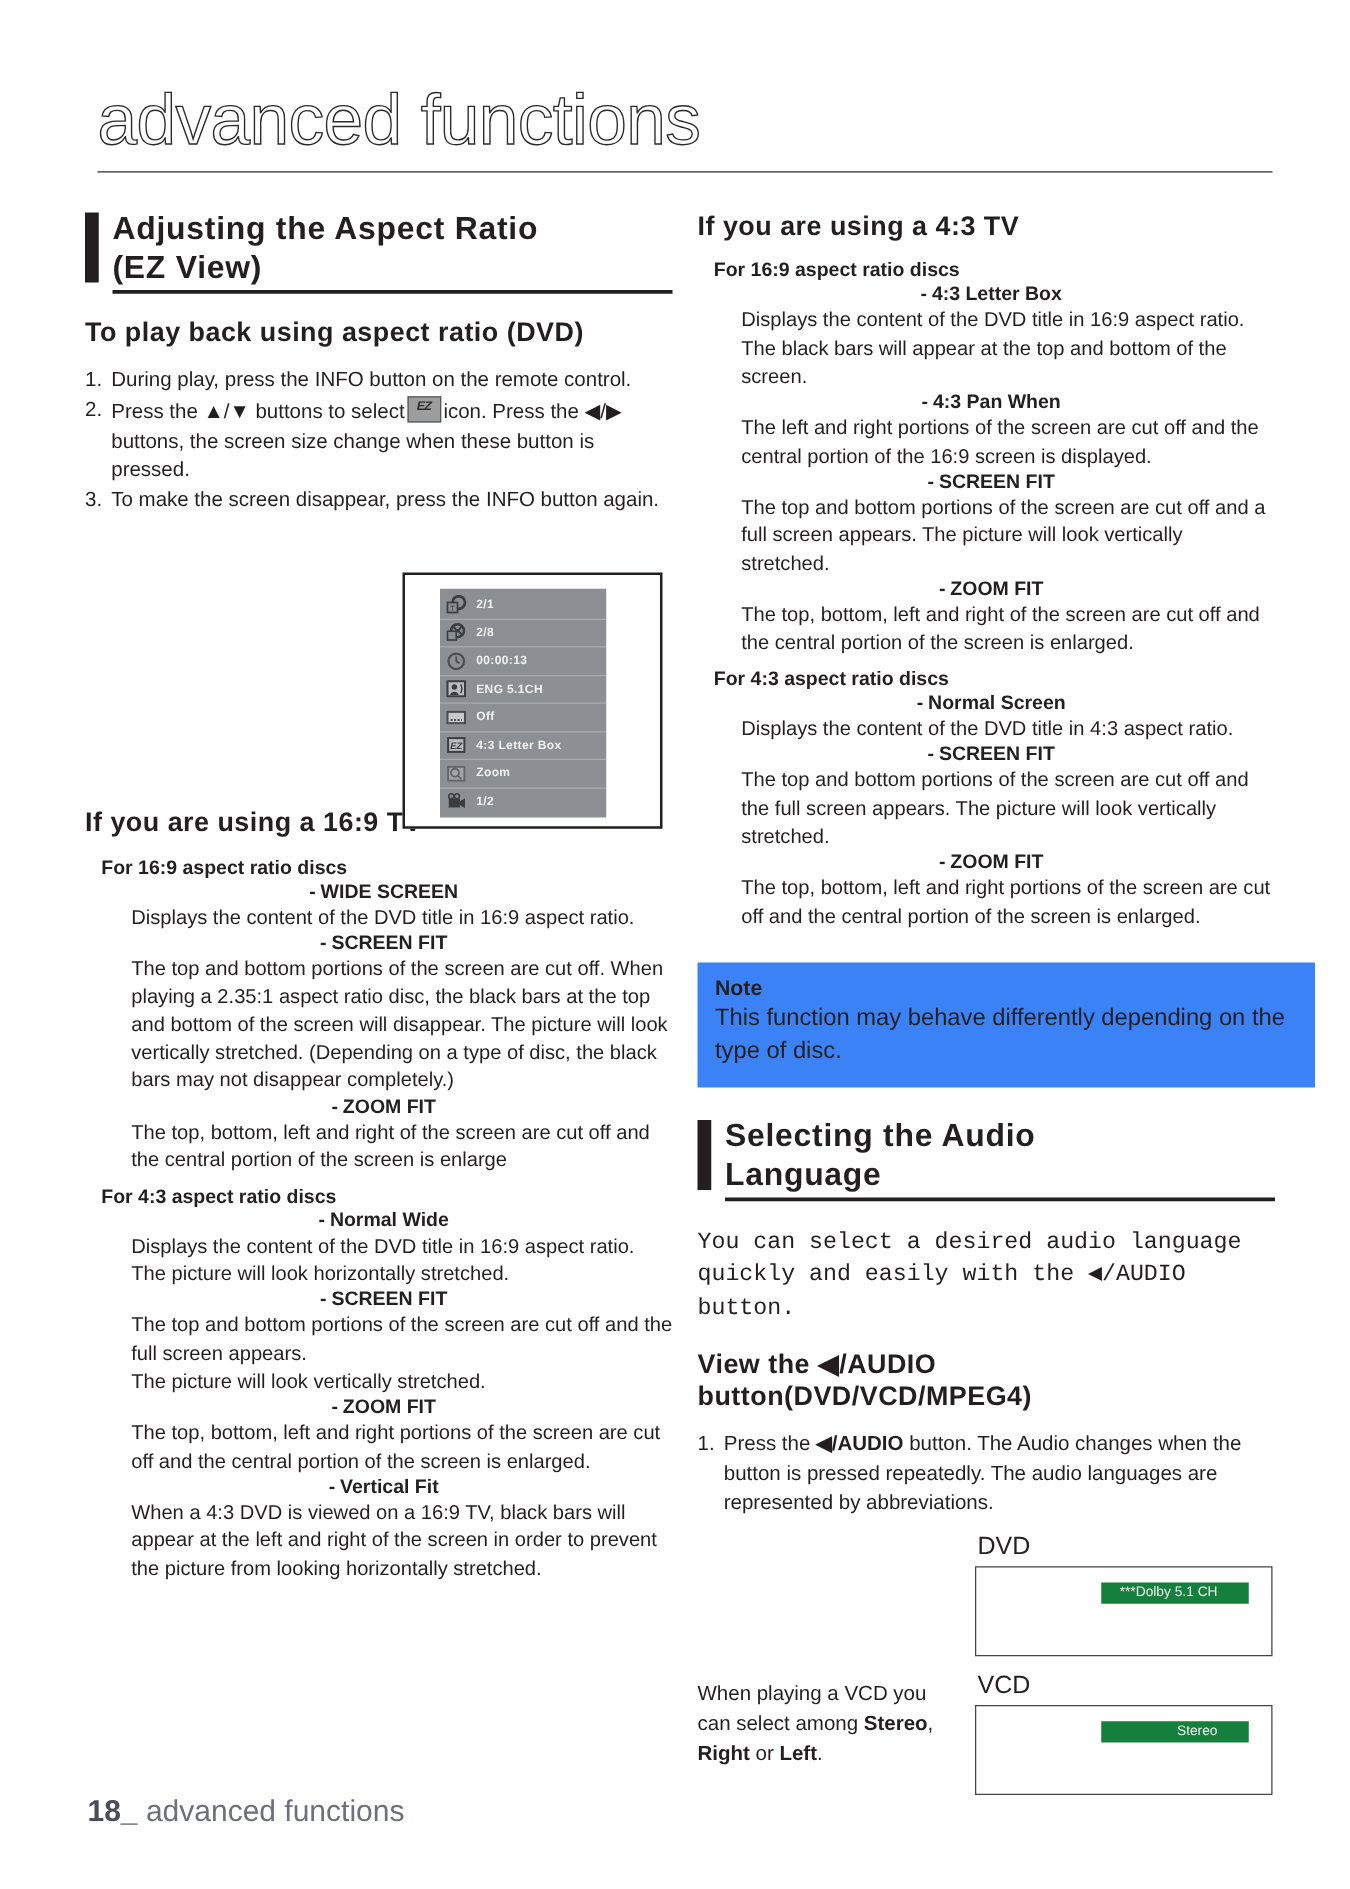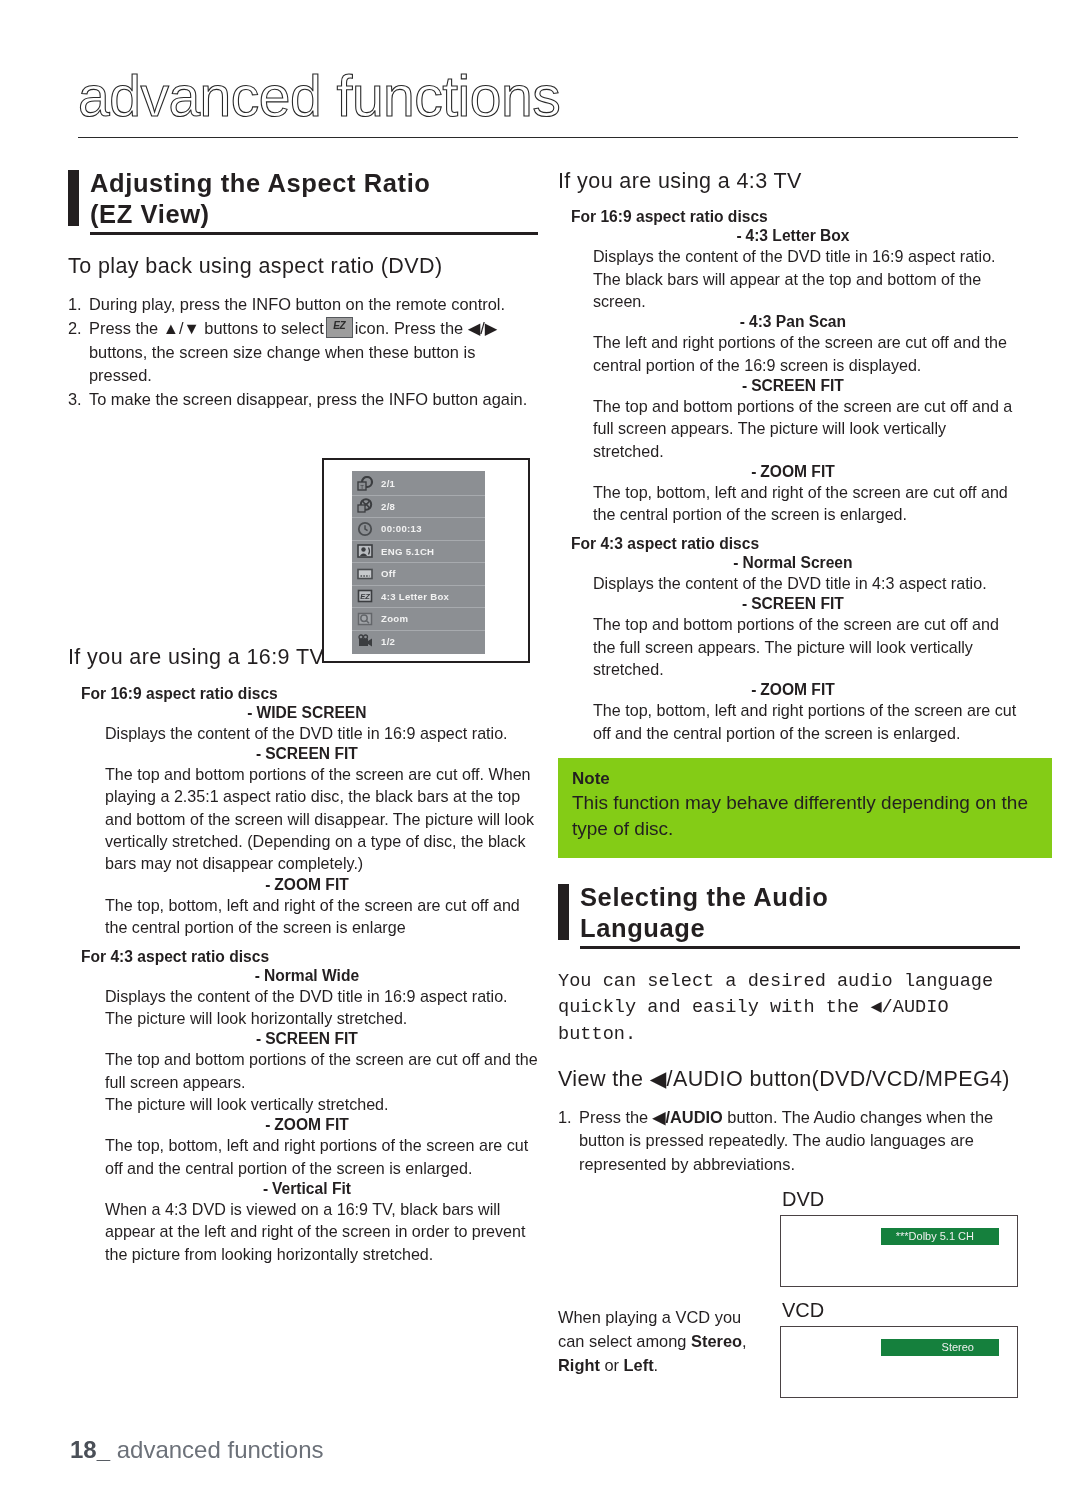--- a/index.html
+++ b/index.html
@@ -44,21 +44,21 @@
     font-size:25.5px; font-weight:bold; letter-spacing:0.6px;
     line-height:1.22; color:#231f20;
   }
   .sec-head .rule {
     margin-top:2px; height:2.5px; background:#231f20;
   }
 
   
   h3.sub {
     margin:18px 0 14px 0; padding:0;
-    font-size:21.5px; font-weight:normal; letter-spacing:0.4px;
+    font-size:21.5px; font-weight:bold; letter-spacing:0.4px;
     line-height:1.22; color:#231f20;
   }
   h3.sub.tight { margin-top:10px; }
 
   
   .p { font-size:16.4px; line-height:1.40; color:#231f20; margin:0;font-family:Liberation Mono, monospace; }
 
   ol.steps { margin:0; padding:0; list-style:none; }
   ol.steps li {
     font-size:16.4px; line-height:1.42; color:#231f20;
@@ -117,22 +117,22 @@
     position:relative;
   }
   .osd-ico svg { display:block; }
   .osd-txt {
     font-size:9.6px; font-weight:bold; color:#f2f2f2;
     letter-spacing:0.3px; white-space:nowrap;
   }
 
   
   .note {
-    background:#84cc16; color:#231f20;
-    padding:11px 14px 16px 14px; margin-top:14px;
+    background:#3b82f6; color:#231f20;
+    padding:11px 14px 16px 14px; margin-top:26px;
     width:494px; box-sizing:border-box;
   }
   .note .note-t { font-size:17px; font-weight:bold; margin-bottom:1px; }
   .note .note-b { font-size:19px; line-height:1.37; }
 
   
   .screens { position:relative; margin-top:12px; height:215px;text-decoration:underline; }
   .scr-label { font-size:20px; color:#231f20; margin:0 0 4px 2px; }
   .scr-box {
     border:1.6px solid #4a4244; background:#ffffff;
@@ -314,21 +314,21 @@
   </div>
 
   <div class="col-right">
 
     <h3 class="sub" style="margin-top:0">If you are using a 4:3 TV</h3>
 
     <div class="grp">
       <div class="grp-title">For 16:9 aspect ratio discs</div>
       <div class="term"><span class="dash">-</span><span>4:3 Letter Box</span></div>
       <div class="desc">Displays the content of the DVD title in 16:9 aspect ratio. The  black bars will appear at the top and bottom of the screen.</div>
-      <div class="term"><span class="dash">-</span><span>4:3 Pan Scan</span></div>
+      <div class="term"><span class="dash">-</span><span>4:3 Pan When</span></div>
       <div class="desc">The left and right portions of the screen are cut off and the central portion of the 16:9 screen is displayed.</div>
       <div class="term"><span class="dash">-</span><span>SCREEN FIT</span></div>
       <div class="desc">The top and bottom portions of the screen are cut off and a full screen appears. The picture will look vertically stretched.</div>
       <div class="term"><span class="dash">-</span><span>ZOOM FIT</span></div>
       <div class="desc">The top, bottom, left and right of the screen are cut off and the central portion of the screen is enlarged.</div>
     </div>
 
     <div class="grp">
       <div class="grp-title">For 4:3 aspect ratio discs</div>
       <div class="term"><span class="dash">-</span><span>Normal Screen</span></div>

